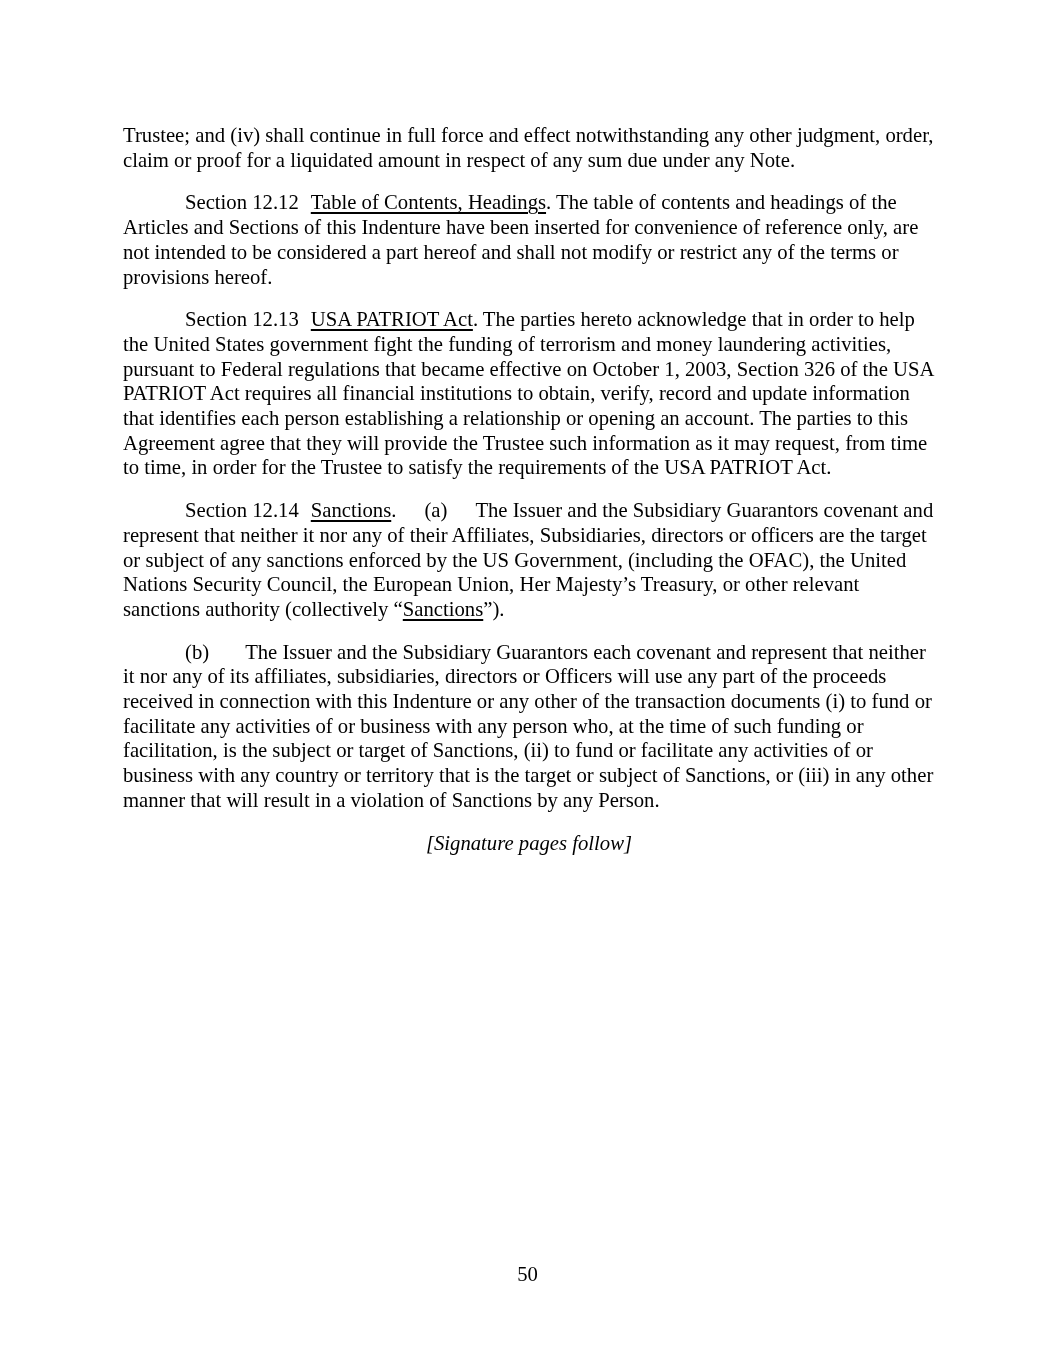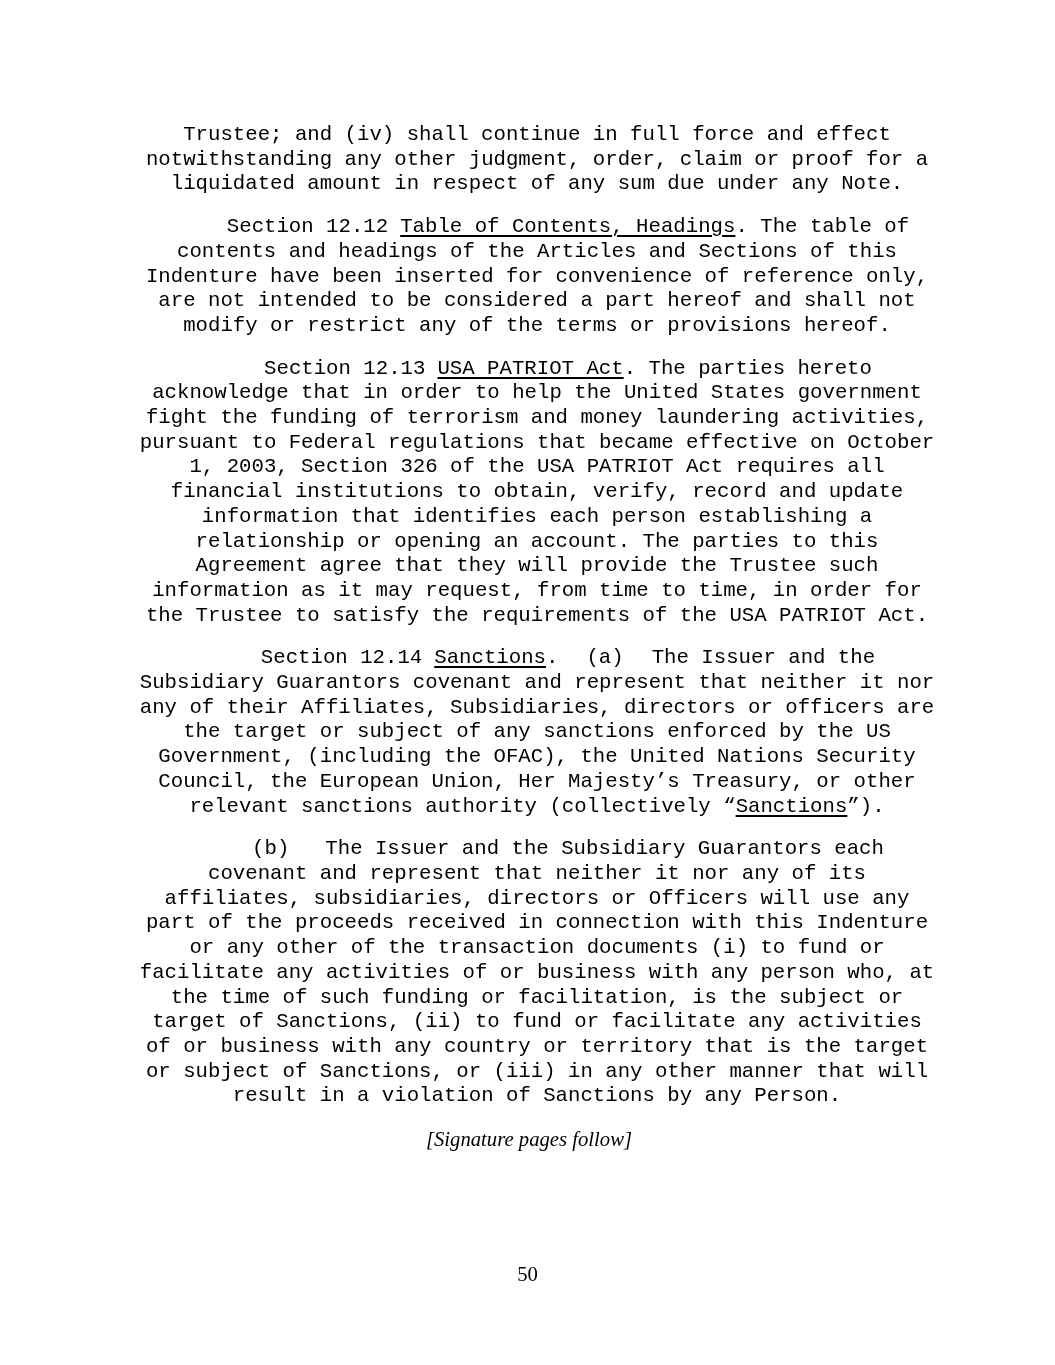--- a/index.html
+++ b/index.html
@@ -26,24 +26,23 @@
     background: #ffffff;
   }
   .content {
     position: absolute;
     left: 123px;
     top: 123px;
     width: 812px;
     text-align: left;
   }
   p.para {
-    margin: 0 0 18px 16px;
+    margin: 0 0 18px 0;
     text-indent: 62px;
-    text-align: center;
-    font-family: Liberation Mono, monospace;
+    text-align: left;
   }
   p.para.no-indent {
     text-indent: 0;
   }
   p.sig-note {
     margin: 0;
     text-indent: 0;
     text-align: center;
   }
   .u {

